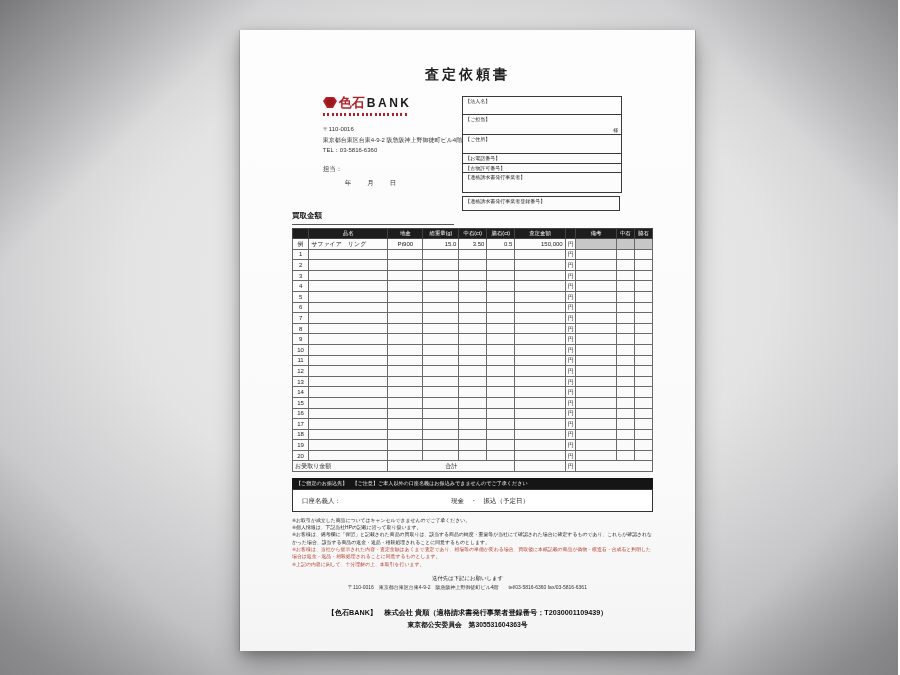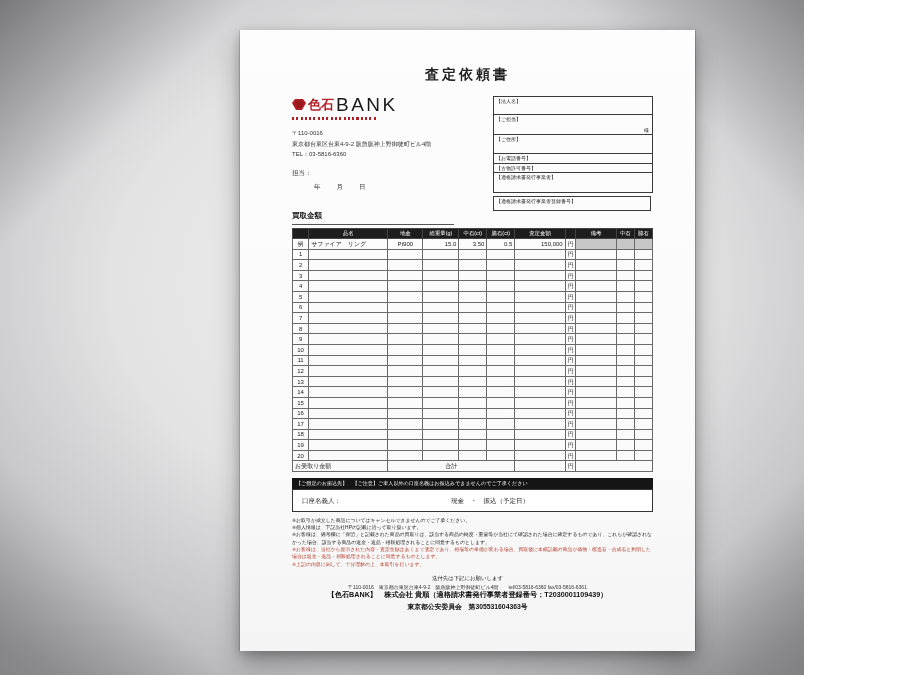--- a/index.html
+++ b/index.html
@@ -1,34 +1,34 @@
 <!DOCTYPE html>
 <html style="--logo-red: #b01f24; --note-red: #b13a29; --header-bg: #1d1d1d; --bar-bg: #151515;"><head>
 <meta charset="utf-8">
 <style>
   html,body{margin:0;padding:0;}
   body{font-family:"Liberation Sans","DejaVu Sans",sans-serif;}
-  .photo{position:relative;width:804px;height:675px;overflow:hidden;
+  .photo{position:relative;width:898px;height:675px;overflow:hidden;
     background:
       linear-gradient(135deg, rgba(60,60,64,.50), rgba(60,60,64,0) 17%),
       linear-gradient(225deg, rgba(80,80,84,.45), rgba(80,80,84,0) 15%),
       linear-gradient(45deg, rgba(80,80,84,.38), rgba(80,80,84,0) 15%),
       linear-gradient(315deg, rgba(80,80,84,.42), rgba(80,80,84,0) 14%),
       radial-gradient(ellipse 75% 70% at 50% 42%, #eeeeef 0%, #e3e3e4 48%, #c2c2c4 82%, #a4a4a6 100%);
   }
   .paper{position:absolute;left:240px;top:30px;width:455px;height:621px;
     background:linear-gradient(180deg,#fdfdfd 0%,#fafafa 70%,#f4f4f4 100%);
     box-shadow:0 12px 24px rgba(0,0,0,.32), 0 3px 9px rgba(0,0,0,.20), -1px 0 0 rgba(0,0,0,.12), 1px 0 0 rgba(0,0,0,.18);
   }
   .doc-title{margin-top:36px;text-align:center;font-size:14px;font-weight:600;letter-spacing:3px;color:#222;}
-  .header-flex{display:flex;justify-content:space-between;margin:10px 42px 0 52px;}
+  .header-flex{display:flex;justify-content:center;margin:10px 42px 0 52px;}
   .logo-line{display:flex;align-items:center;gap:2px;}
   .gem{width:14px;height:12px;display:block;}
   .logo-red{color:var(--logo-red);font-size:13px;font-weight:bold;}
-  .logo-black{color:#1a1a1a;font-size:19px;letter-spacing:2.5px;font-weight:400;}
+  .logo-black{color:#1a1a1a;font-size:12px;letter-spacing:2.5px;font-weight:700;}
   .logo-tagline{margin-top:1px;width:86px;height:3px;
     background:repeating-linear-gradient(90deg,var(--logo-red) 0 2px,transparent 2px 4.3px);}
   .addr-block{margin-top:8px;font-size:6px;line-height:1.75;color:#333;}
   .staff{margin-top:9px;font-size:6.5px;color:#333;}
   .dateline{margin-top:5px;margin-left:22px;font-size:6.5px;color:#333;letter-spacing:1px;}
   .info-table{width:158px;border:1.2px solid #3a3a3a;margin-top:2px;align-self:flex-start;}
   .info-row{border-bottom:1px solid #3a3a3a;padding:1px 2px;font-size:5px;color:#222;position:relative;box-sizing:border-box;}
   .info-row:last-child{border-bottom:none;}
   .ir-h18{height:18px;}.ir-h20{height:20px;}.ir-h19{height:19px;}.ir-h10{height:10px;}.ir-h9{height:9px;}
   .honorific{position:absolute;right:3px;bottom:1px;font-size:5px;color:#222;}
@@ -52,21 +52,21 @@
   .black-bar{margin-top:6px;background:var(--bar-bg);color:#f2f2f2;font-size:5.1px;padding:2.5px 4px;line-height:1.1;}
   .account-box{border:1px solid #333;margin-top:0;height:21px;position:relative;background:#fff;}
   .holder{position:absolute;left:9px;top:7px;font-size:6.5px;color:#222;}
   .payment{position:absolute;left:44%;top:7px;font-size:6.5px;color:#222;}
   .notes{margin-top:5px;font-size:4.9px;line-height:1.5;color:#222;}
   .note{margin:0;}
   .note-red{color:var(--note-red);}
   .footer{margin-top:7px;text-align:center;color:#222;}
   .footer .send-note{font-size:5.4px;}
   .footer .addr-line{font-size:5px;margin-top:2px;color:#333;}
-  .footer .company-line{font-size:7.2px;font-weight:bold;margin-top:0;color:#111;}
+  .footer .company-line{font-size:7.2px;font-weight:bold;margin-top:18px;color:#111;}
   .footer .license-line{font-size:6.8px;font-weight:bold;margin-top:2px;color:#111;}
 </style>
 </head>
 <body>
 
 <div class="photo">
   <div class="paper">
 
     <div class="doc-title">査定依頼書</div>
 

